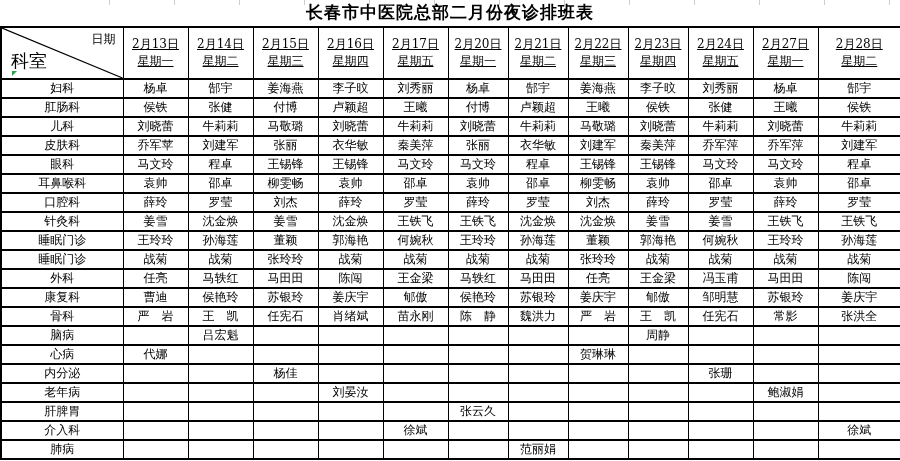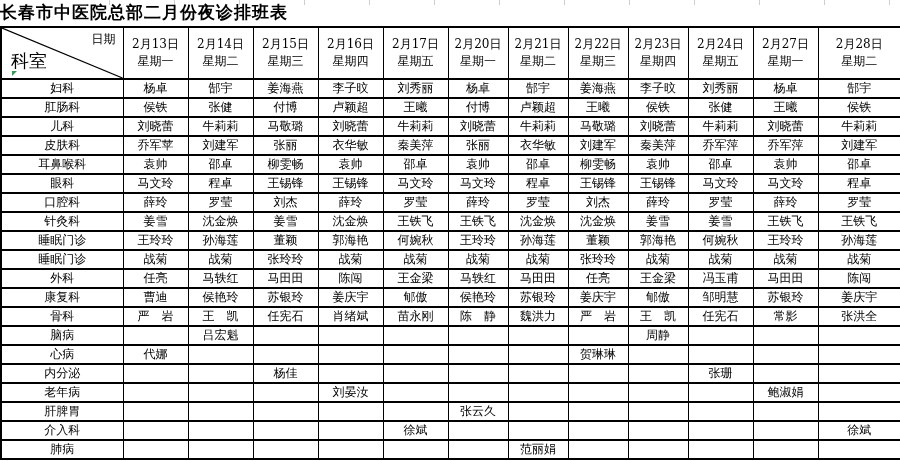--- a/index.html
+++ b/index.html
@@ -1,29 +1,29 @@
 <!DOCTYPE html>
 <html><head>
 <meta charset="utf-8">
 <style>
   html,body{margin:0;padding:0;background:#ffffff;}
   .sheet{position:relative;width:900px;height:461px;background:#ffffff;overflow:hidden;
          font-family:"DejaVu Serif","Liberation Serif",serif;color:#000;}
   .gridlines{position:absolute;top:0;left:0;width:900px;height:5px;
              background:repeating-linear-gradient(90deg,transparent 0 64px,#c9d1c9 64px 65px);
              background-position-x:45px;}
-  .title{position:relative;height:26px;line-height:26px;
+  .title{position:relative;height:26px;line-height:26px;text-align:center;
          font-family:Liberation Serif, serif;
          font-weight:700;font-size:17px;letter-spacing:1px;}
   table.schedule{border-collapse:collapse;table-layout:fixed;width:900px;
                  border:2px solid #000;}
   table.schedule th,table.schedule td{border:solid #000;border-width:2px 1px;
                  padding:0;text-align:center;vertical-align:middle;
                  font-size:12px;font-weight:normal;overflow:hidden;white-space:nowrap;}
-  thead tr{height:52px;}
+  thead tr{height:52px;text-decoration:underline;}
   tbody tr{height:19px;}
   col.c0{width:122px;}
   col.c1,col.c2,col.c3,col.c4,col.c5{width:65px;}
   col.c6,col.c7,col.c8,col.c9{width:60px;}
   col.c10,col.c11{width:65px;}
   col.c12{width:83px;}
   .dept{font-weight:700;}
   .date-line{line-height:17px;}
   .corner{position:relative;padding:0;}
   .corner svg{position:absolute;top:0;left:0;width:100%;height:100%;display:block;}
@@ -169,50 +169,50 @@
           <td>秦美萍</td>
           <td>张丽</td>
           <td>衣华敏</td>
           <td>刘建军</td>
           <td>秦美萍</td>
           <td>乔军萍</td>
           <td>乔军萍</td>
           <td>刘建军</td>
         </tr>
         <tr>
+    <th class="dept">眼科</th>
+  <td>马文玲</td>
+          <td>程卓</td>
+          <td>王锡锋</td>
+          <td>王锡锋</td>
+          <td>马文玲</td>
+          <td>马文玲</td>
+          <td>程卓</td>
+          <td>王锡锋</td>
+          <td>王锡锋</td>
+          <td>马文玲</td>
+          <td>马文玲</td>
+          <td>程卓</td>
+        </tr>
+        <tr>
     <th class="dept">耳鼻喉科</th>
   <td>袁帅</td>
           <td>邵卓</td>
           <td>柳雯畅</td>
           <td>袁帅</td>
           <td>邵卓</td>
           <td>袁帅</td>
           <td>邵卓</td>
           <td>柳雯畅</td>
           <td>袁帅</td>
           <td>邵卓</td>
           <td>袁帅</td>
           <td>邵卓</td>
         </tr>
         <tr>
-    <th class="dept">眼科</th>
-  <td>马文玲</td>
-          <td>程卓</td>
-          <td>王锡锋</td>
-          <td>王锡锋</td>
-          <td>马文玲</td>
-          <td>马文玲</td>
-          <td>程卓</td>
-          <td>王锡锋</td>
-          <td>王锡锋</td>
-          <td>马文玲</td>
-          <td>马文玲</td>
-          <td>程卓</td>
-        </tr>
-        <tr>
     <th class="dept">口腔科</th>
   <td>薛玲</td>
           <td>罗莹</td>
           <td>刘杰</td>
           <td>薛玲</td>
           <td>罗莹</td>
           <td>薛玲</td>
           <td>罗莹</td>
           <td>刘杰</td>
           <td>薛玲</td>

